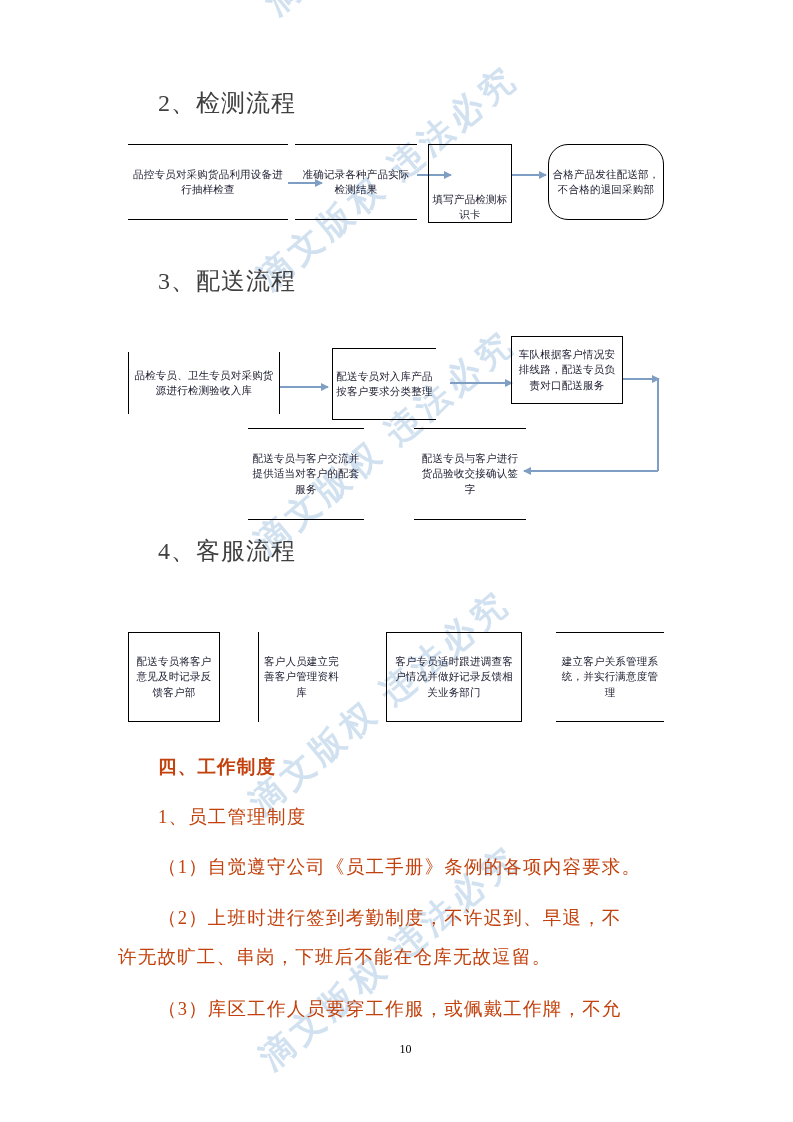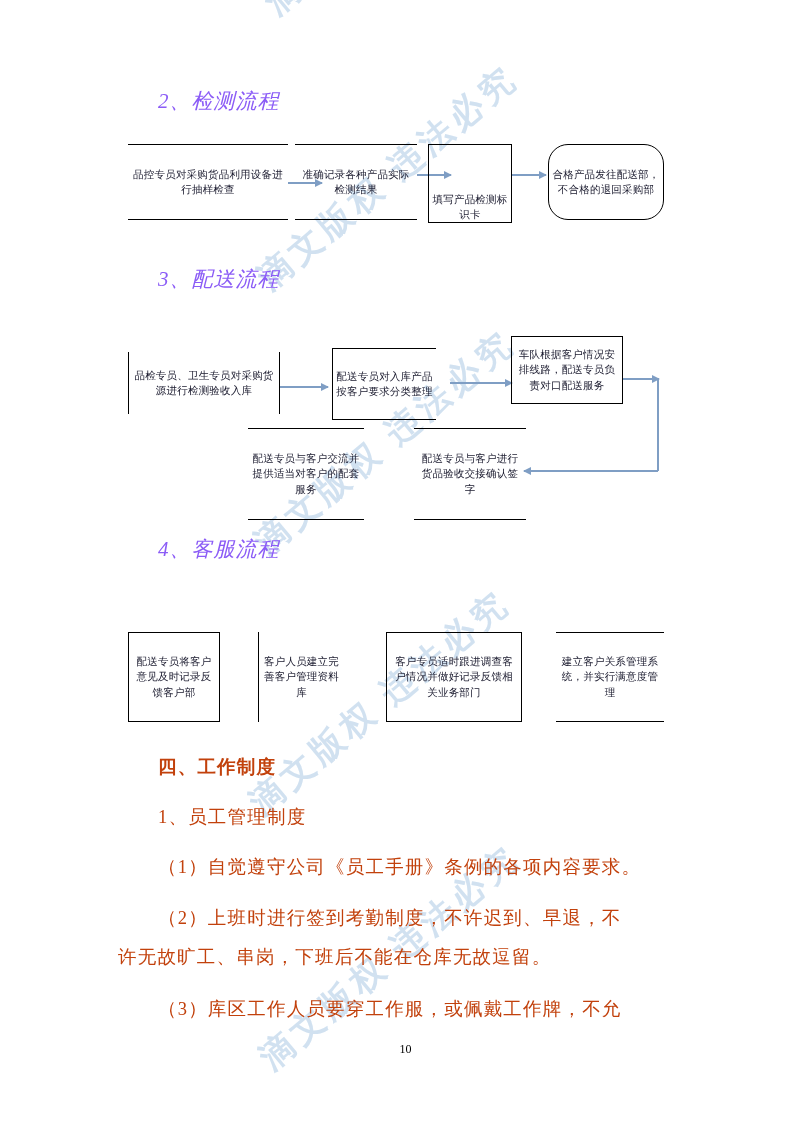--- a/index.html
+++ b/index.html
@@ -44,25 +44,24 @@
 
   
   .content {
     position: relative;
     z-index: 10;
   }
 
   .heading {
     position: absolute;
     font-family: "Liberation Serif", "DejaVu Serif", serif;
-    font-size: 21px;
-    color: #8b5cf6;
+    font-size: 24px;
+    color: #404040;
     white-space: nowrap;
     letter-spacing: 1px;
-    font-style: italic;
   }
   .heading-bold {
     font-weight: bold;
     font-size: 19px;
     letter-spacing: 2px;
   }
 
   
   .fbox {
     position: absolute;

